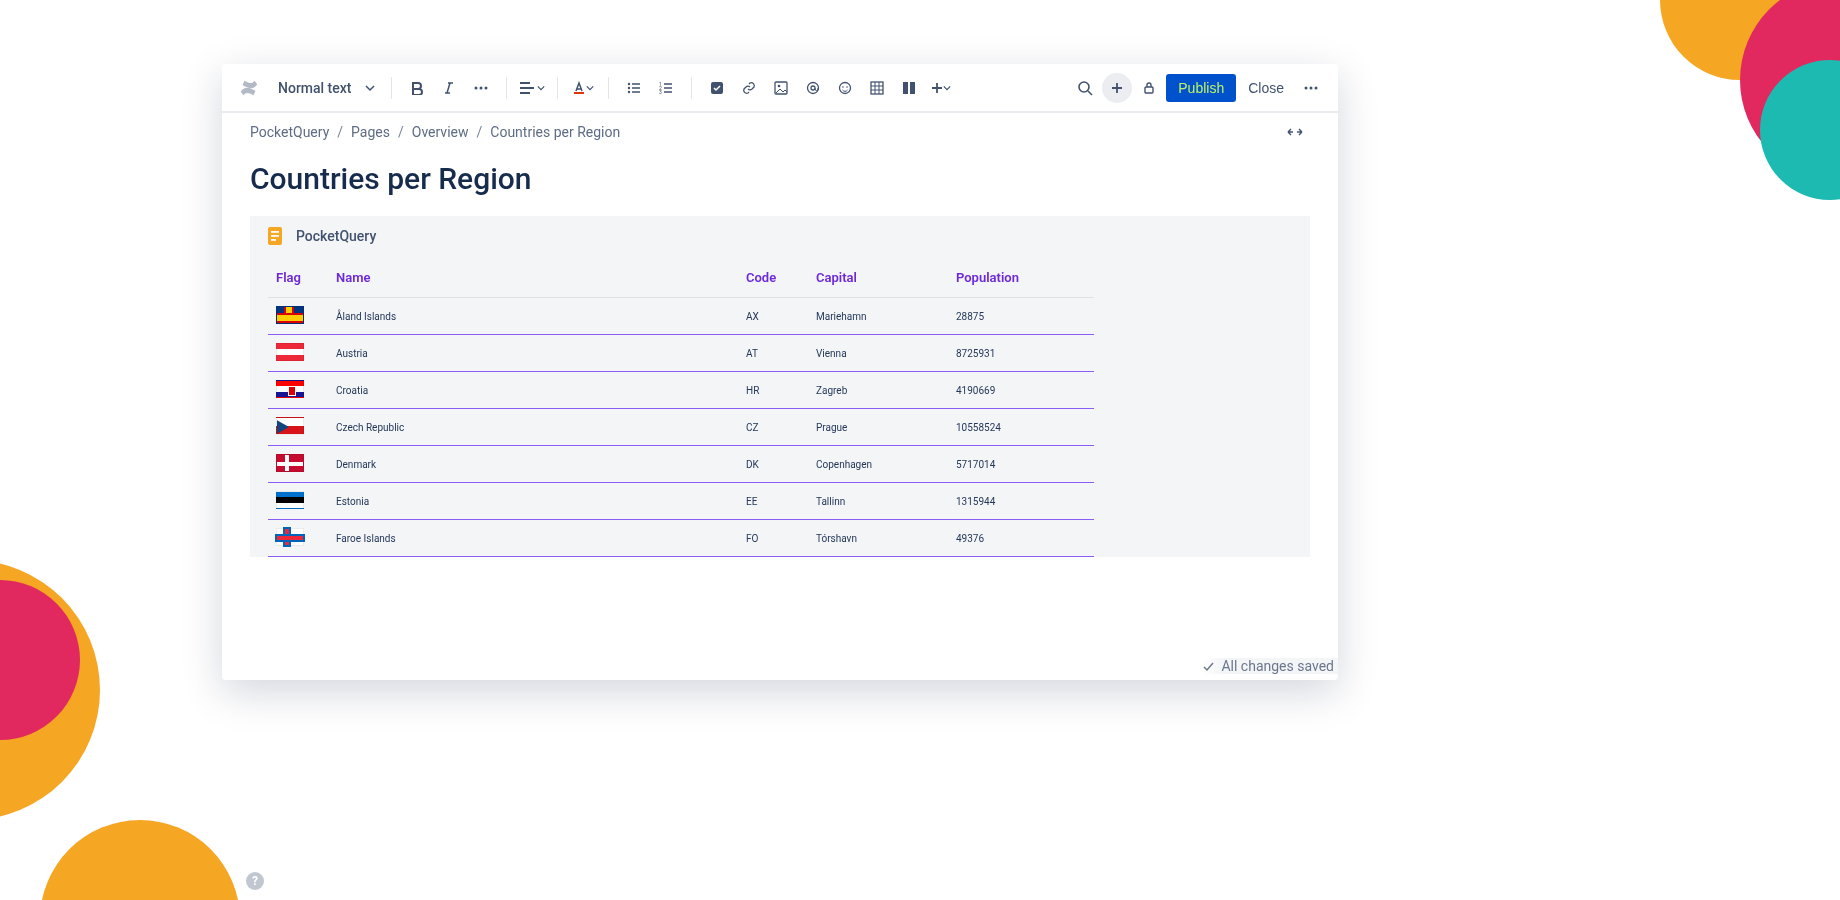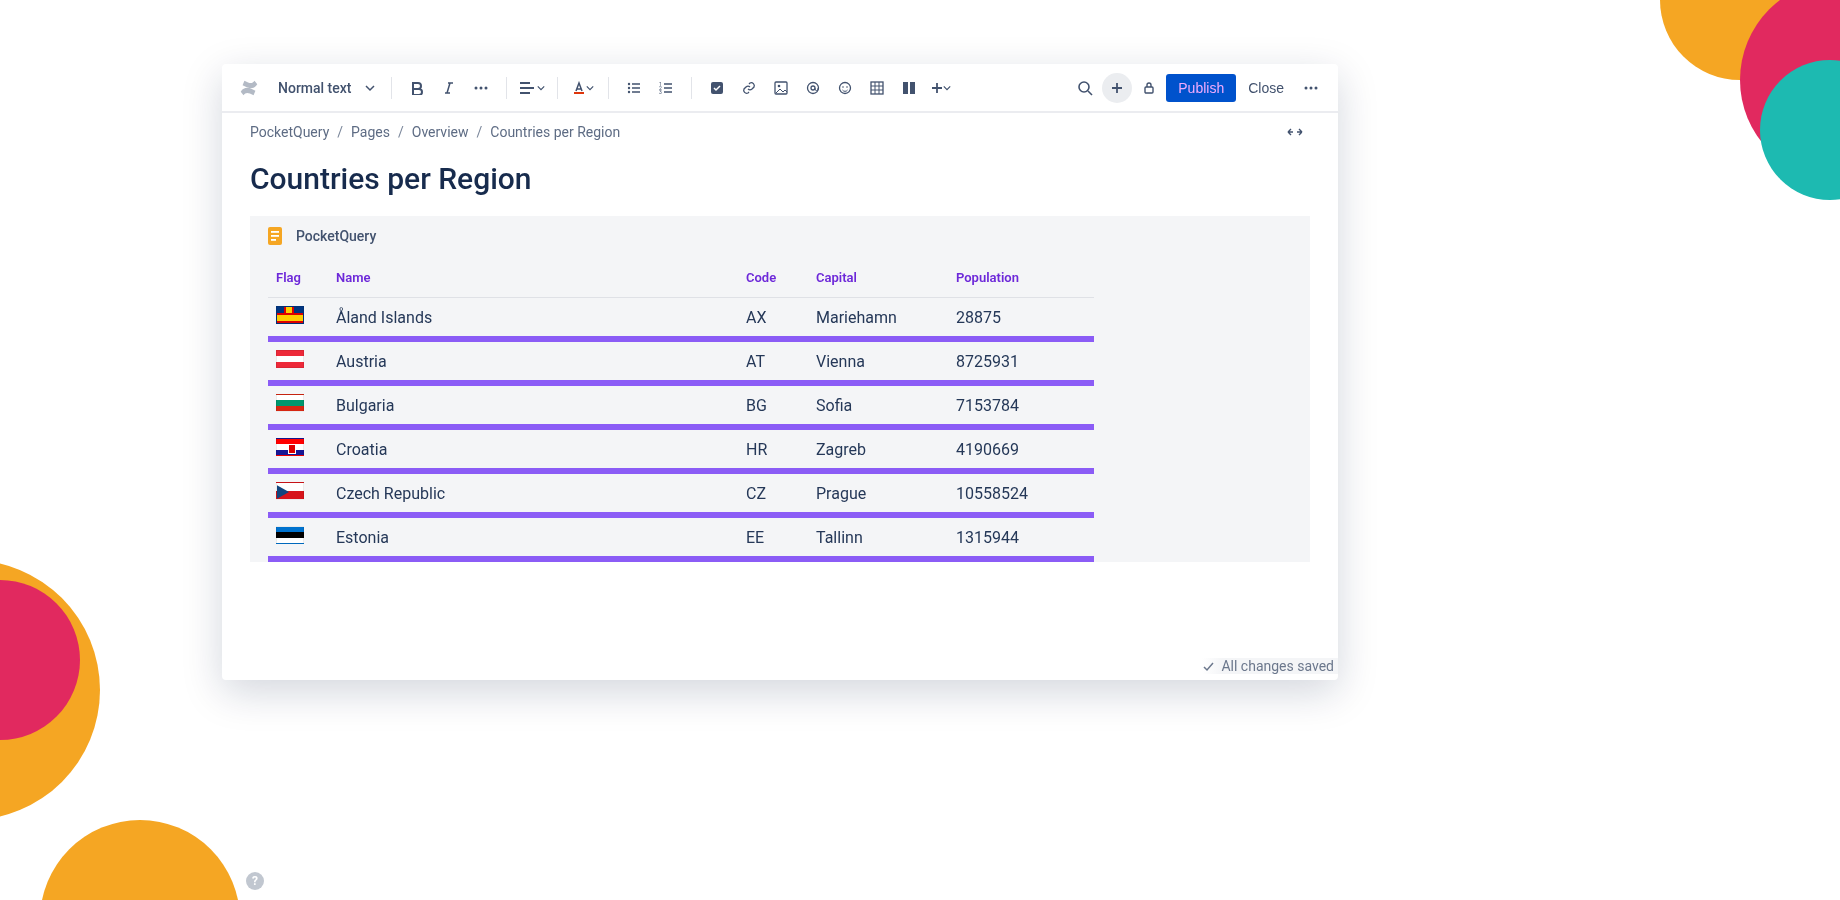--- a/index.html
+++ b/index.html
@@ -45,21 +45,21 @@
   padding: 4px 6px; border-radius: 3px; cursor: pointer;
 }
 .icon-btn {
   width: 30px; height: 30px;
   display: inline-flex; align-items: center; justify-content: center;
   color: #42526e; border-radius: 3px; cursor: pointer;
 }
 .icon-btn.round { border-radius: 50%; background: #ebedf0; }
 .spacer { flex: 1; }
 .publish-btn {
-  background: #0052cc; color: #f0abfc; border: none;
+  background: #0052cc; color: #bef264; border: none;
   padding: 6px 12px; font-size: 14px; font-weight: 500;
   border-radius: 3px; cursor: pointer;
 }
 .close-btn {
   background: transparent; color: #42526e; border: none;
   padding: 6px 10px; font-size: 14px; font-weight: 500; cursor: pointer; text-align: right;
 }
 
 .content {
   padding: 4px 28px 0 28px;
@@ -85,22 +85,22 @@
 }
 .macro-header .micon {
   width: 20px; height: 20px;
 }
 .table { width: 826px; margin: 4px 0 0 18px; border-collapse: collapse; }
 .table th {
   text-align: left; font-size: 13px; font-weight: 600; color: #6d28d9;
   padding: 10px 8px 12px 8px; border-bottom: 1px solid #dfe1e6;
 }
 .table td {
-  font-size: 16px; color: #253858; padding: 8px 8px;
-  border-bottom: 6px solid #8b5cf6; vertical-align: middle;
+  font-size: 10px; color: #253858; padding: 8px 8px;
+  border-bottom: 1px solid #8b5cf6; vertical-align: middle;
 }
 .table td.flag-cell { width: 60px; }
 .flag { width: 28px; height: 18px; display: inline-block; border: 1px solid rgba(0,0,0,.08); }
 
 .help-badge {
   position: absolute; left: 246px; bottom: 10px;
   width: 18px; height: 18px; border-radius: 50%; background: #c1c7d0; color: #fff;
   display:flex; align-items:center; justify-content:center; font-size:12px; font-weight:700;
 }
 .saved-status {
@@ -343,47 +343,54 @@
               <td>28875</td>
             </tr>
             <tr>
               <td class="flag-cell"><span class="flag fl-at"></span></td>
               <td>Austria</td>
               <td>AT</td>
               <td>Vienna</td>
               <td>8725931</td>
             </tr>
             <tr>
-              <td class="flag-cell"><span class="flag fl-bg"></span></td>
-              <td>Bulgaria</td>
-              <td>BG</td>
-              <td>Sofia</td>
-              <td>7153784</td>
-            </tr>
-            <tr>
               <td class="flag-cell"><span class="flag fl-hr"></span></td>
               <td>Croatia</td>
               <td>HR</td>
               <td>Zagreb</td>
               <td>4190669</td>
             </tr>
             <tr>
               <td class="flag-cell"><span class="flag fl-cz"></span></td>
               <td>Czech Republic</td>
               <td>CZ</td>
               <td>Prague</td>
               <td>10558524</td>
             </tr>
             <tr>
+              <td class="flag-cell"><span class="flag fl-dk"></span></td>
+              <td>Denmark</td>
+              <td>DK</td>
+              <td>Copenhagen</td>
+              <td>5717014</td>
+            </tr>
+            <tr>
               <td class="flag-cell"><span class="flag fl-ee"></span></td>
               <td>Estonia</td>
               <td>EE</td>
               <td>Tallinn</td>
               <td>1315944</td>
             </tr>
+            <tr>
+              <td class="flag-cell"><span class="flag fl-fo"></span></td>
+              <td>Faroe Islands</td>
+              <td>FO</td>
+              <td>Tórshavn</td>
+              <td>49376</td>
+            </tr>
           </tbody>
       </table>
     </div>
 
     <div class="saved-status">
       <svg width="13" height="13" viewBox="0 0 13 13">
           <path d="M2 7l3 3 6-7" stroke="#6b778c" stroke-width="1.5" fill="none"></path>
         </svg>
       <span>All changes saved</span>
     </div>

